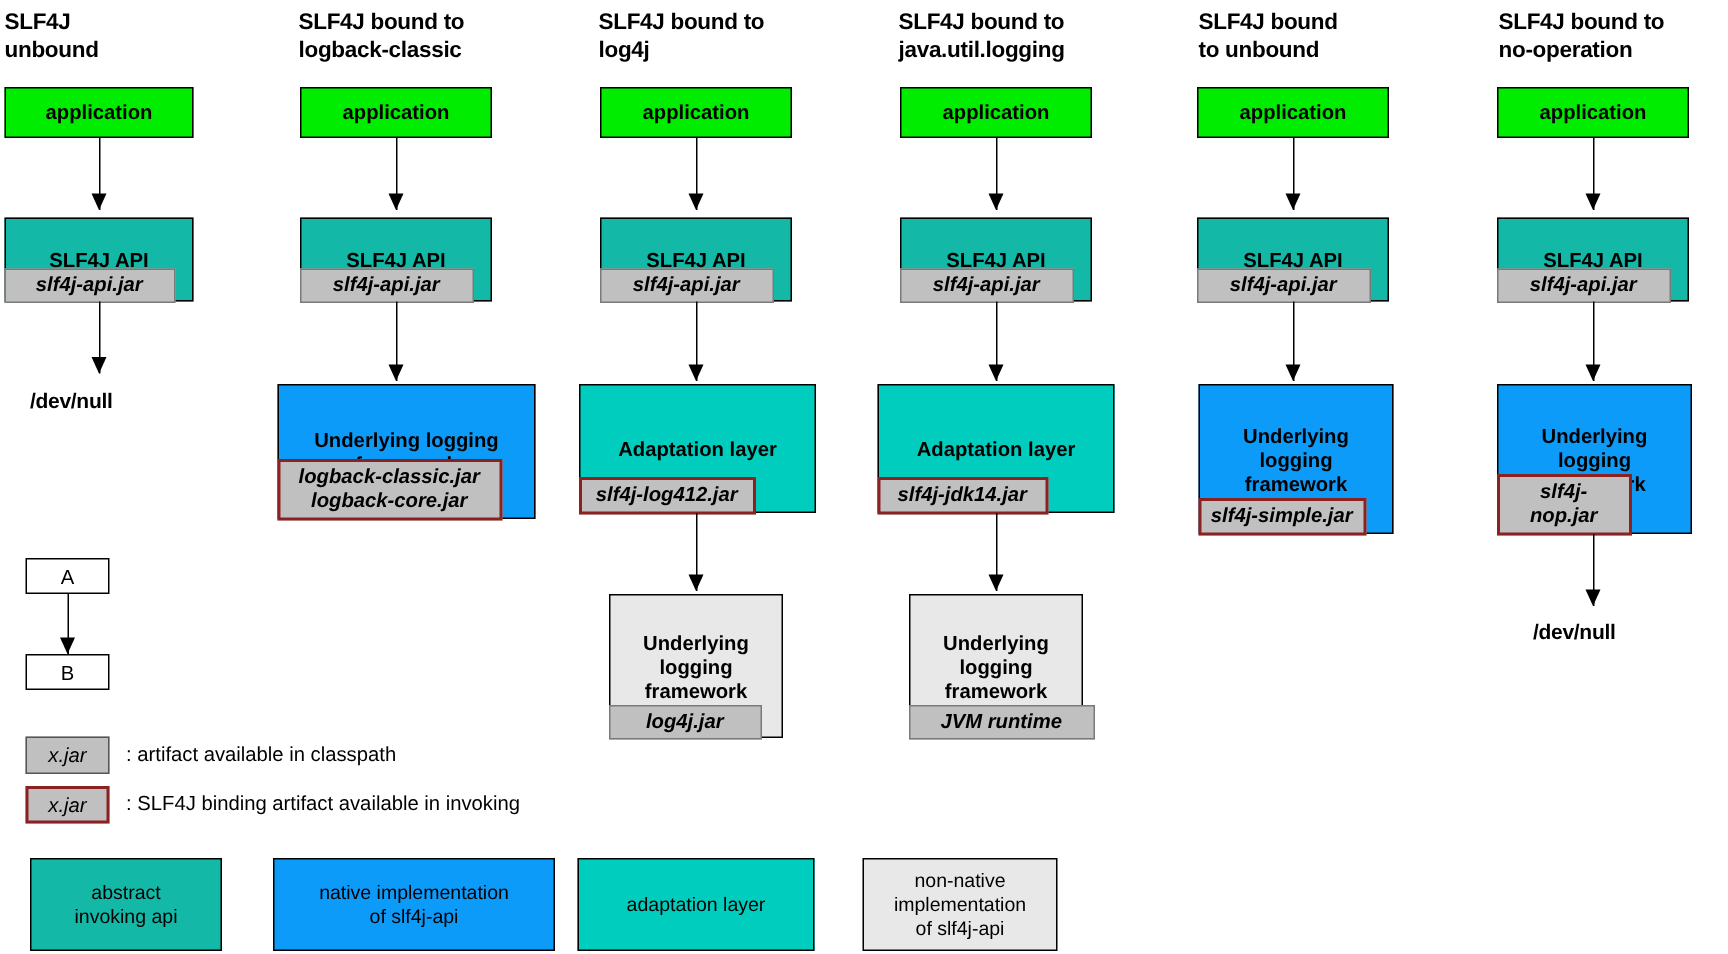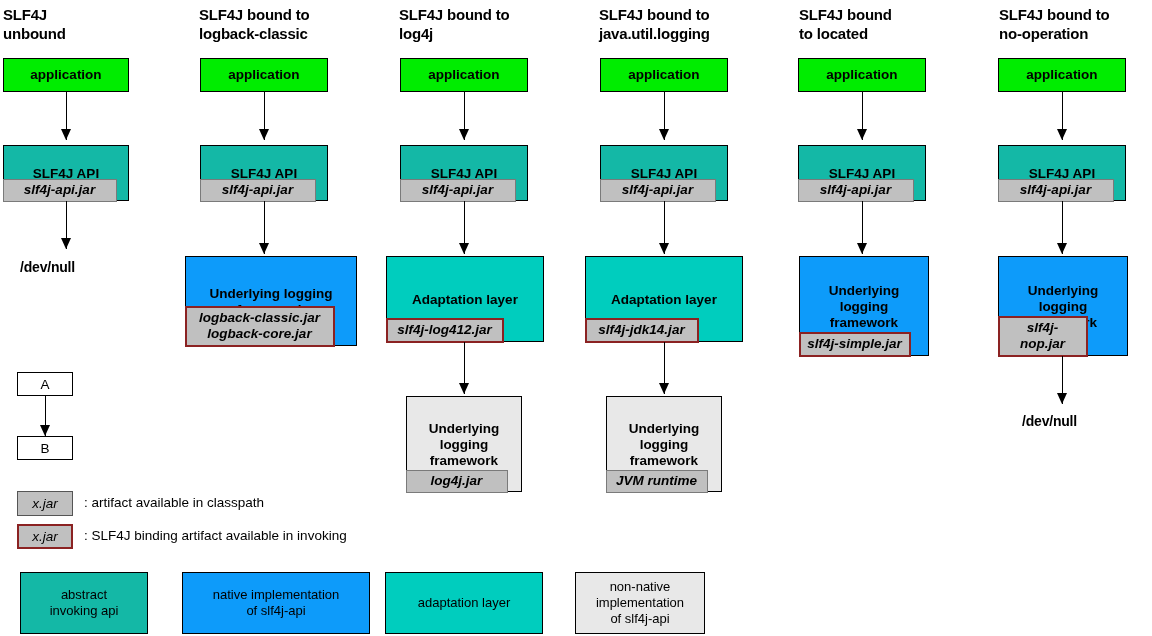--- a/index.html
+++ b/index.html
@@ -127,21 +127,21 @@
 
   <div class="col-title" style="left:3px;top:5px;width:180px;">SLF4J
 unbound</div>
   <div class="col-title" style="left:199px;top:5px;width:190px;">SLF4J bound to
 logback-classic</div>
   <div class="col-title" style="left:399px;top:5px;width:190px;">SLF4J bound to
 log4j</div>
   <div class="col-title" style="left:599px;top:5px;width:200px;">SLF4J bound to
 java.util.logging</div>
   <div class="col-title" style="left:799px;top:5px;width:185px;">SLF4J bound
-to located</div>
+to unbound</div>
   <div class="col-title" style="left:999px;top:5px;width:190px;">SLF4J bound to
 no-operation</div>
 
   <div class="node single c-green" style="left:3px;top:58px;width:126px;height:34px;">
     <div class="caption">application</div>
   </div>
   <div class="arrow" style="left:66px;top:92px;">
     <div class="shaft" style="height:48px;"></div>
     <div class="head" style="top:37px;"></div>
   </div>
@@ -244,21 +244,21 @@
   </div>
   <div class="arrow" style="left:664px;top:342px;">
     <div class="shaft" style="height:52px;"></div>
     <div class="head" style="top:41px;"></div>
   </div>
   <div class="node c-nonnat" style="left:606px;top:396px;width:116px;height:96px;">
     <div class="caption">Underlying
 logging
 framework</div>
     <div class="jarwrap">
-      <div class="jar" style="width:102px;">JVM runtime</div>
+      <div class="jar" style="width:124px;">JVM runtime</div>
     </div>
   </div>
 
   <div class="node single c-green" style="left:798px;top:58px;width:128px;height:34px;">
     <div class="caption">application</div>
   </div>
   <div class="arrow" style="left:862px;top:92px;">
     <div class="shaft" style="height:48px;"></div>
     <div class="head" style="top:37px;"></div>
   </div>

